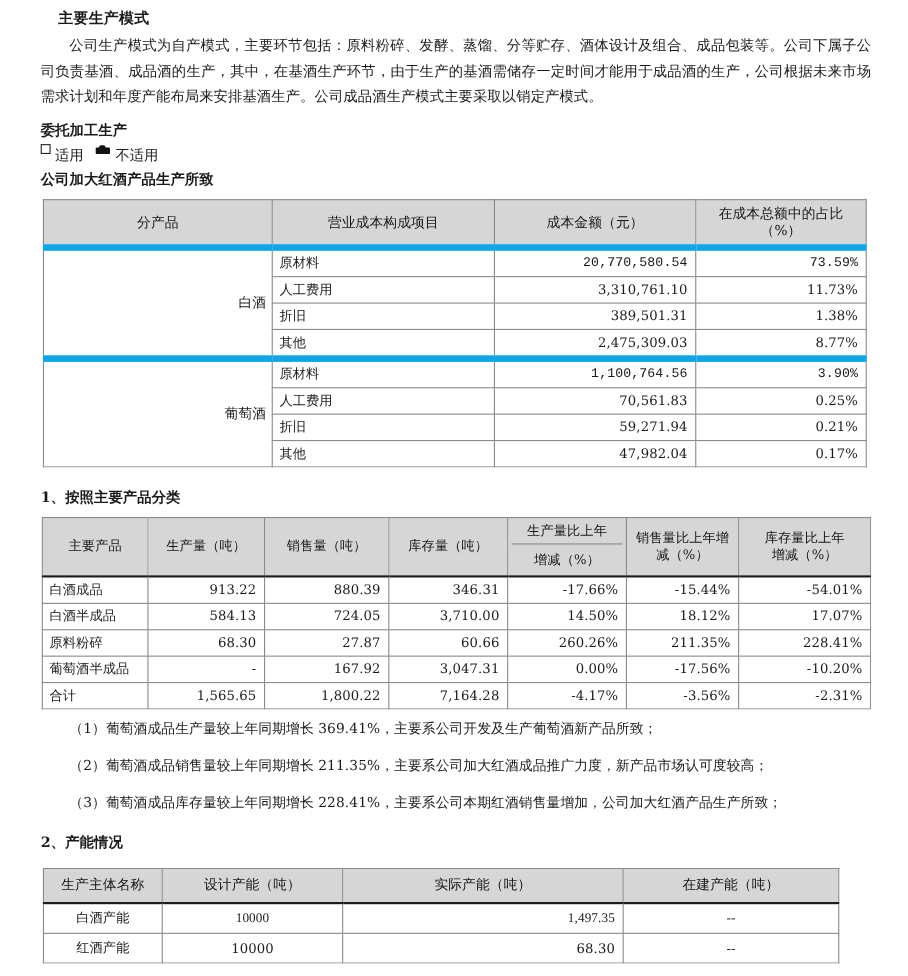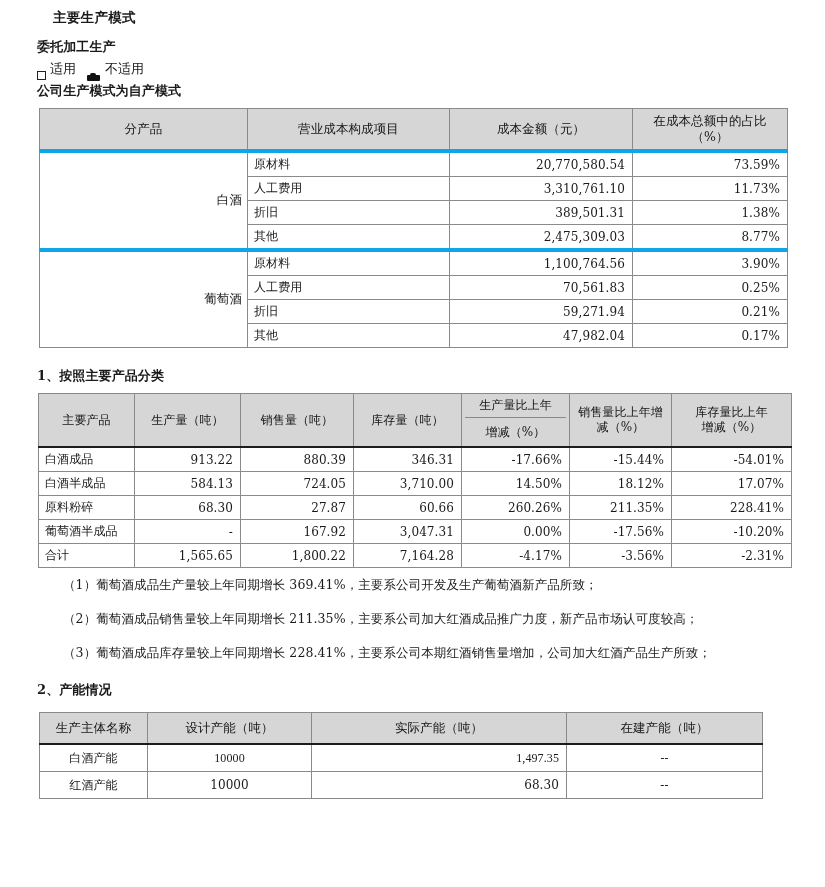--- a/index.html
+++ b/index.html
@@ -54,21 +54,21 @@
     font-weight: bold;
   }
   .gap-s { height: 6px; }
   .gap-m { height: 11px; }
   .gap-l { height: 16px; }
 
   .checkrow {
     font-size: 13px;
     line-height: 22px;
     display: flex;
-    align-items: flex-end;
+    align-items: flex-start;
     gap: 2px;
   }
   .box-empty {
     display: inline-block;
     width: 9px;
     height: 9px;
     border: 1.2px solid #202020;
     margin-right: 2px;
     box-sizing: border-box;
     position: relative;
@@ -132,21 +132,21 @@
   }
   .num { text-align: right; padding-right: 7px; }
   .ctr { text-align: center; }
   .lft { text-align: left; padding-left: 6px; }
 
   
   #t1 { width: 748px; margin-left: 2px; }
   #t1 .thead td { height: 40px; line-height: 16px; white-space: normal; }
   #t1 tbody td { height: 23px; }
   #t1 .grp { text-align: right; font-size: 12.5px; }
-  #t1 .thick-top td { border-top: 4px solid #0ea5e9; }
+  #t1 .thick-top td { border-top: 6px solid #0ea5e9; font-family: Liberation Mono, monospace; }
 
   
   #t2 { width: 753px; margin-left: 1px; }
   #t2 .thead td { height: 34px; line-height: 15px; white-space: normal; padding: 0 3px; }
   #t2 tbody td { height: 23px; font-size: 12px; }
   #t2 .split {
     padding: 0;
     vertical-align: top;
   }
   #t2 .split .s-top {
@@ -173,33 +173,34 @@
   .tbl-wrap { overflow: hidden; }
 </style>
 </head>
 <body>
 
 <div class="page">
   <div class="inner">
 
     <div class="h-title">主要生产模式</div>
 
+    <div class="para">公司生产模式为自产模式，主要环节包括：原料粉碎、发酵、蒸馏、分等贮存、酒体设计及组合、成品包装等。公司下属子公司负责基酒、成品酒的生产，其中，在基酒生产环节，由于生产的基酒需储存一定时间才能用于成品酒的生产，公司根据未来市场需求计划和年度产能布局来安排基酒生产。公司成品酒生产模式主要采取以销定产模式。</div>
 
     <div class="gap-s"></div>
 
     <div class="line">委托加工生产</div>
 
     <div class="checkrow">
       <span class="box-empty"></span>
       <span>适用</span>
       <span class="box-checked"></span>
       <span>不适用</span>
     </div>
 
-    <div class="line">公司生产模式为自产模式</div>
+    <div class="line">公司加大红酒产品生产所致</div>
 
     <div class="gap-s"></div>
 
     <div class="tbl-wrap">
       <table id="t1">
         <colgroup>
           <col style="width:208px">
             <col style="width:202px">
             <col style="width:183px">
             <col style="width:155px">

